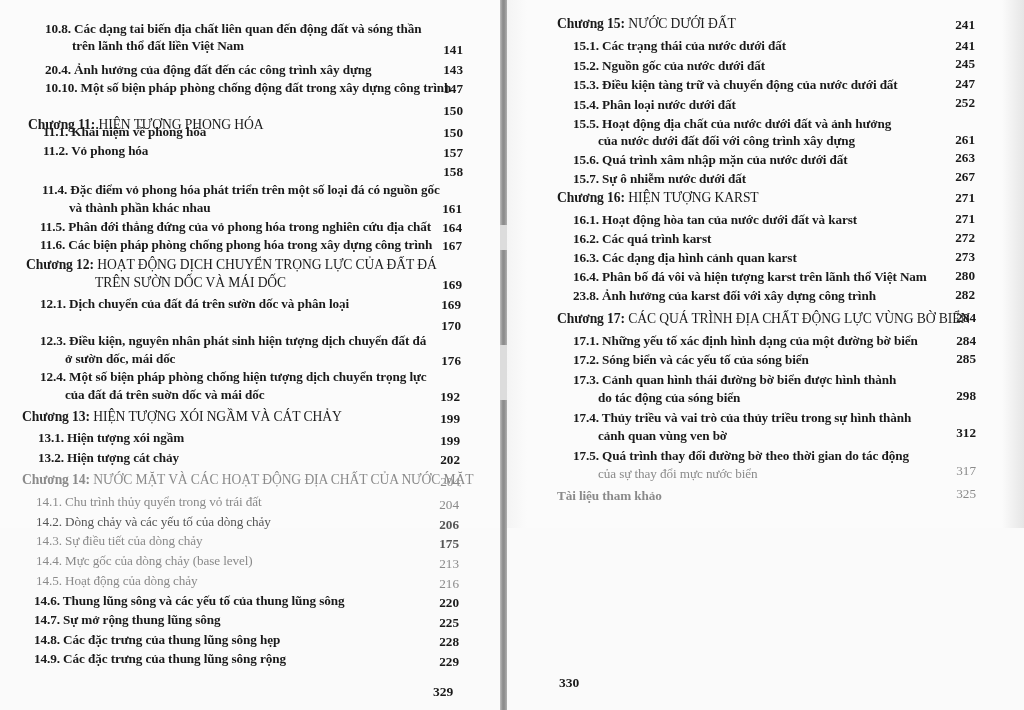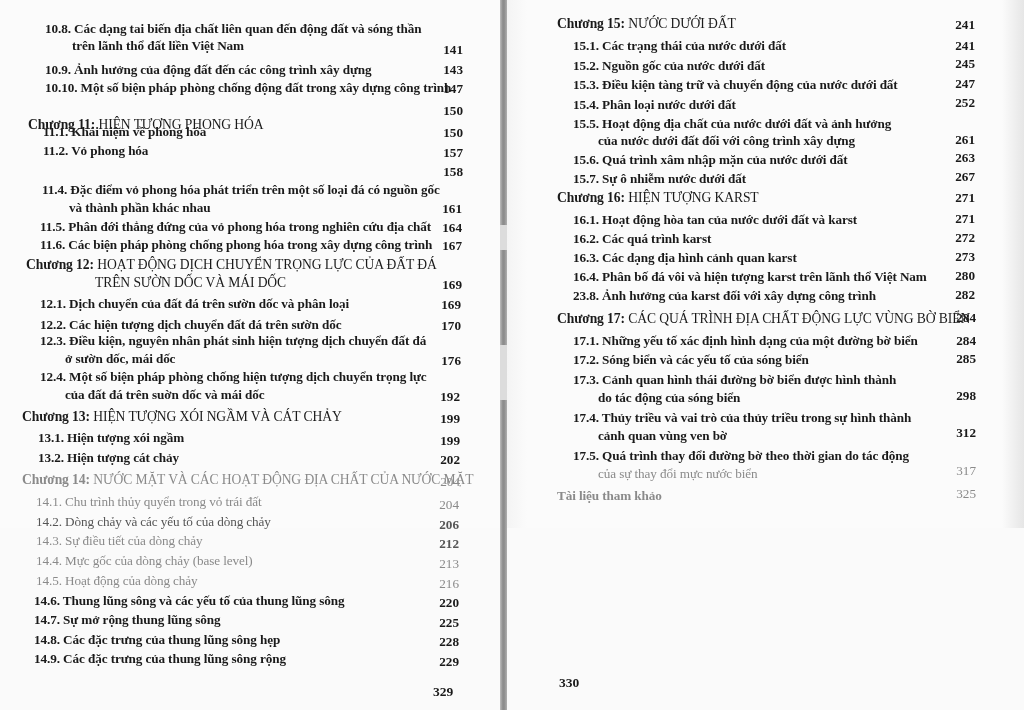--- a/index.html
+++ b/index.html
@@ -27,21 +27,21 @@
 </style>
 </head>
 <body>
 
 <div class="page page-left">
 
   <div class="line" style="left:45px;top:21px"><span>10.8.</span> <span>Các dạng tai biến địa chất liên quan đến động đất và sóng thần</span></div>
   <div class="line" style="left:72px;top:38px"><span>trên lãnh thổ đất liền Việt Nam</span></div>
   <div class="pg" style="left:423px;top:42px">141</div>
 
-  <div class="line" style="left:45px;top:62px"><span>10.9.</span> <span>Ảnh hưởng của động đất đến các công trình xây dựng</span></div>
+  <div class="line" style="left:45px;top:62px"><span>20.4.</span> <span>Ảnh hưởng của động đất đến các công trình xây dựng</span></div>
   <div class="pg" style="left:423px;top:62px">143</div>
 
   <div class="line" style="left:45px;top:80px"><span>10.10.</span> <span>Một số biện pháp phòng chống động đất trong xây dựng công trình</span></div>
   <div class="pg" style="left:423px;top:81px">147</div>
 
   <div class="line chap" style="left:28px;top:117px"><span class="lbl">Chương 11:</span> <span>HIỆN TƯỢNG PHONG HÓA</span></div>
   <div class="pg" style="left:423px;top:103px">150</div>
 
   <div class="line" style="left:43px;top:124px"><span>11.1.</span> <span>Khái niệm về phong hóa</span></div>
   <div class="pg" style="left:423px;top:125px">150</div>
@@ -61,21 +61,20 @@
   <div class="line" style="left:40px;top:237px"><span>11.6.</span> <span>Các biện pháp phòng chống phong hóa trong xây dựng công trình</span></div>
   <div class="pg" style="left:422px;top:238px">167</div>
 
   <div class="line chap" style="left:26px;top:257px"><span class="lbl">Chương 12:</span> <span>HOẠT ĐỘNG DỊCH CHUYỂN TRỌNG LỰC CỦA ĐẤT ĐÁ</span></div>
   <div class="line chap" style="left:95px;top:275px"><span>TRÊN SƯỜN DỐC VÀ MÁI DỐC</span></div>
   <div class="pg" style="left:422px;top:277px">169</div>
 
   <div class="line" style="left:40px;top:296px"><span>12.1.</span> <span>Dịch chuyển của đất đá trên sườn dốc và phân loại</span></div>
   <div class="pg" style="left:421px;top:297px">169</div>
 
-  <div class="line" style="left:40px;top:317px"><span>12.2.</span> <span>Các hiện tượng dịch chuyển đất đá trên sườn dốc</span></div>
   <div class="pg" style="left:421px;top:318px">170</div>
 
   <div class="line" style="left:40px;top:333px"><span>12.3.</span> <span>Điều kiện, nguyên nhân phát sinh hiện tượng dịch chuyển đất đá</span></div>
   <div class="line" style="left:65px;top:351px"><span>ở sườn dốc, mái dốc</span></div>
   <div class="pg" style="left:421px;top:353px">176</div>
 
   <div class="line" style="left:40px;top:369px"><span>12.4.</span> <span>Một số biện pháp phòng chống hiện tượng dịch chuyển trọng lực</span></div>
   <div class="line" style="left:65px;top:387px"><span>của đất đá trên suờn dốc và mái dốc</span></div>
   <div class="pg" style="left:420px;top:389px">192</div>
 
@@ -91,21 +90,21 @@
   <div class="line chap faded" style="left:22px;top:472px"><span class="lbl">Chương 14:</span> <span>NƯỚC MẶT VÀ CÁC HOẠT ĐỘNG ĐỊA CHẤT CỦA NƯỚC MẶT</span></div>
   <div class="pg faded" style="left:420px;top:474px">204</div>
 
   <div class="line faded" style="left:36px;top:494px"><span>14.1.</span> <span>Chu trình thủy quyển trong vỏ trái đất</span></div>
   <div class="pg faded" style="left:419px;top:497px">204</div>
 
   <div class="line faded semi" style="left:36px;top:514px"><span>14.2.</span> <span>Dòng chảy và các yếu tố của dòng chảy</span></div>
   <div class="pg semi" style="left:419px;top:517px">206</div>
 
   <div class="line faded" style="left:36px;top:533px"><span>14.3.</span> <span>Sự điều tiết của dòng chảy</span></div>
-  <div class="pg semi" style="left:419px;top:536px">212</div>
+  <div class="pg semi" style="left:419px;top:536px">175</div>
 
   <div class="line faded" style="left:36px;top:553px"><span>14.4.</span> <span>Mực gốc của dòng chảy (base level)</span></div>
   <div class="pg faded" style="left:419px;top:556px">213</div>
 
   <div class="line faded" style="left:36px;top:573px"><span>14.5.</span> <span>Hoạt động của dòng chảy</span></div>
   <div class="pg faded" style="left:419px;top:576px">216</div>
 
   <div class="line" style="left:34px;top:593px"><span>14.6.</span> <span>Thung lũng sông và các yếu tố của thung lũng sông</span></div>
   <div class="pg" style="left:419px;top:595px">220</div>
 

